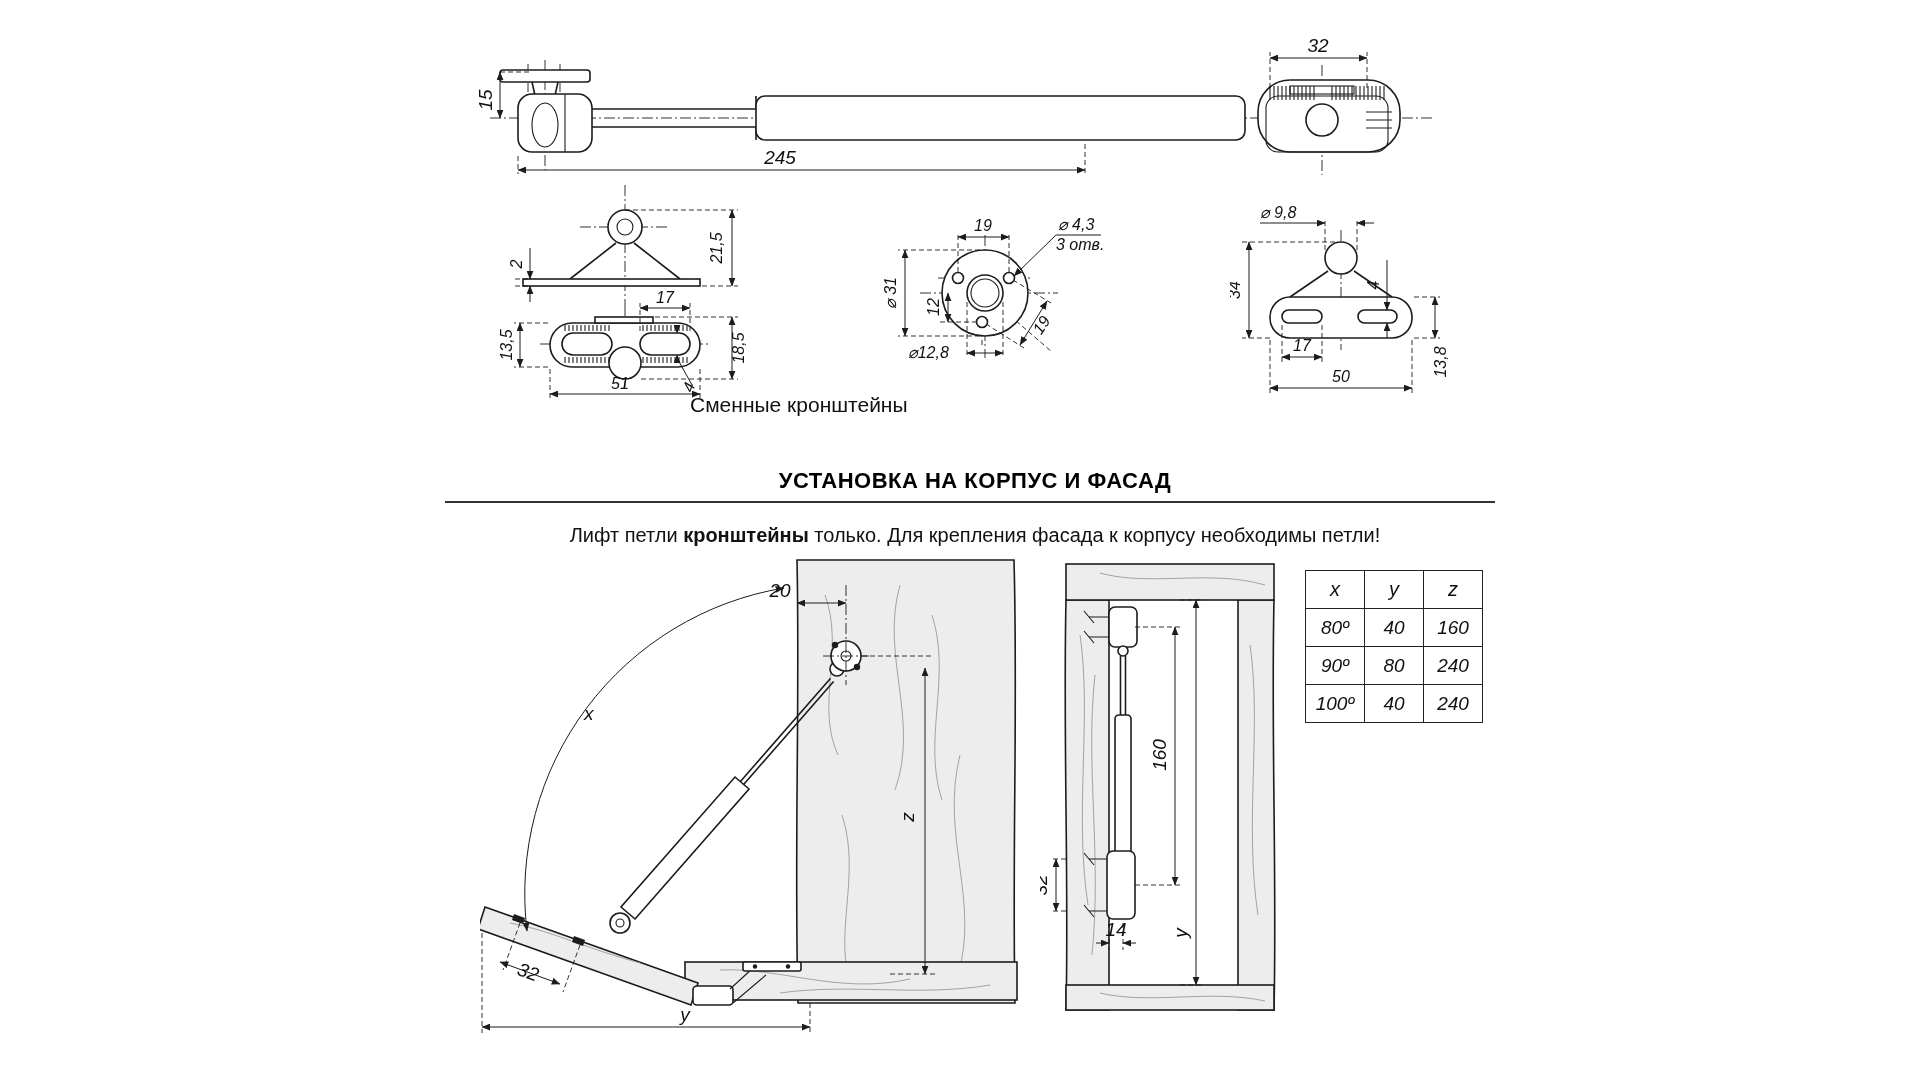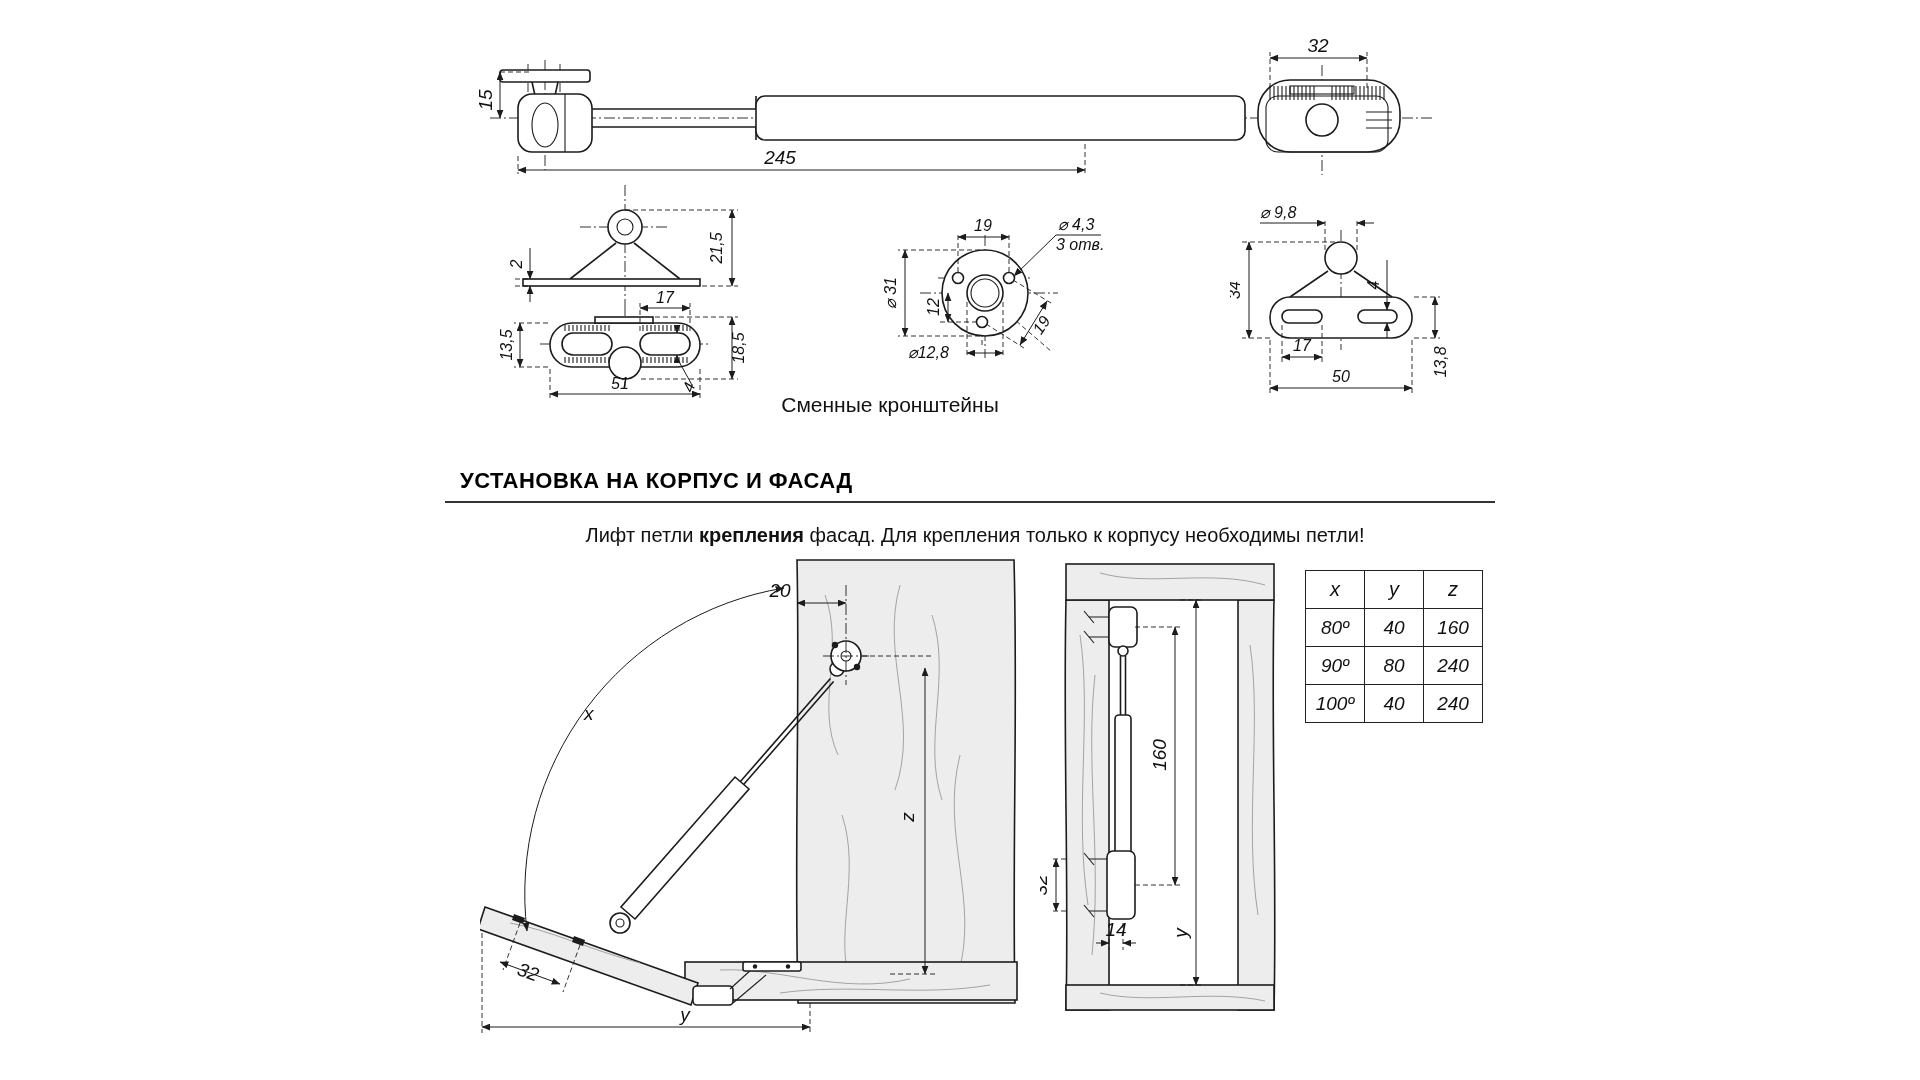--- a/index.html
+++ b/index.html
@@ -11,22 +11,22 @@
   .lnw{fill:#ffffff;stroke:#1c1c1c;stroke-width:1.6;}
   .thin{fill:none;stroke:#1c1c1c;stroke-width:1.1;}
   .dim{fill:none;stroke:#1c1c1c;stroke-width:1;}
   .dash{fill:none;stroke:#1c1c1c;stroke-width:.9;stroke-dasharray:5 3;}
   .cl{fill:none;stroke:#1c1c1c;stroke-width:.9;stroke-dasharray:11 3 2 3;}
   .wood{fill:#ededed;stroke:#1c1c1c;stroke-width:1.6;}
   .grain{fill:none;stroke:#9a9a9a;stroke-width:.9;}
   .blk{fill:#1c1c1c;stroke:none;}
   text.d{font:italic 16px "Liberation Sans",sans-serif;fill:#111;}
   text.dl{font:italic 19px "Liberation Sans",sans-serif;fill:#111;}
-  .caption{font:21px "Liberation Sans",sans-serif;color:#111;text-align:center;}
-  .title{font:bold 22px "Liberation Sans",sans-serif;color:#000;text-align:left;letter-spacing:.5px;}
+  .caption{font:21px "Liberation Sans",sans-serif;color:#111;text-align:left;}
+  .title{font:bold 22px "Liberation Sans",sans-serif;color:#000;text-align:center;letter-spacing:.5px;}
   .note{font:20px "Liberation Sans",sans-serif;color:#111;text-align:center;}
   .rule{border-top:2px solid #333;}
   table.xyz{border-collapse:collapse;}
   table.xyz th,table.xyz td{border:1.6px solid #222;width:56px;height:35px;text-align:center;
      font:italic 19px "Liberation Sans",sans-serif;font-weight:normal;color:#111;background:#fff;}
   table.xyz th{font-size:20px;}
 </style>
 </head>
 <body>
 
@@ -208,21 +208,21 @@
       <line class="dim" x1="205" y1="107" x2="205" y2="148" marker-start="url(#arrE)" marker-end="url(#arrE)"></line>
       <text class="d" x="216" y="172" text-anchor="middle" transform="rotate(-90 216 172)">13,8</text>
     </g>
   </svg>
 
   <div class="abs caption" style="left:690px;top:393px;width:400px;">Сменные кронштейны</div>
 
   <div class="abs title" style="left:460px;top:468px;width:1030px;">УСТАНОВКА НА КОРПУС И ФАСАД</div>
   <div class="abs rule" style="left:445px;top:501px;width:1050px;height:0;"></div>
   <div class="abs note" style="left:460px;top:524px;width:1030px;">
-    <span>Лифт петли </span><b>крепления</b><span> фасад. Для крепления только к корпусу необходимы петли!</span>
+    <span>Лифт петли </span><b>кронштейны</b><span> только. Для крепления фасада к корпусу необходимы петли!</span>
   </div>
 
   <svg class="abs" style="left:480px;top:555px;" width="580" height="520" viewBox="0 0 580 520">
     <defs>
       <marker id="arrJ" viewBox="0 0 10 8" refX="9.5" refY="4" markerWidth="9" markerHeight="7" orient="auto-start-reverse">
         <path d="M0,0L10,4L0,8z" fill="#1c1c1c"></path>
         </marker>
     </defs>
     <g>
       <path class="wood" d="M317,5 C320,150 314,300 318,448 L535,448 C532,300 538,150 534,5 Z"></path>

